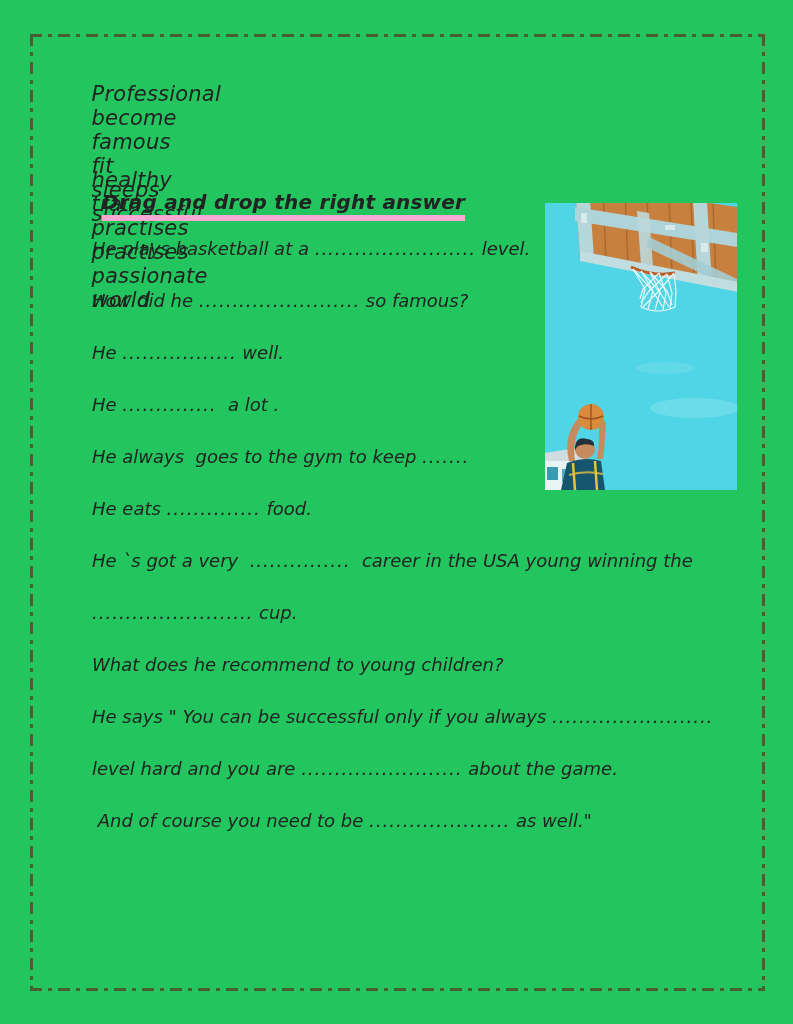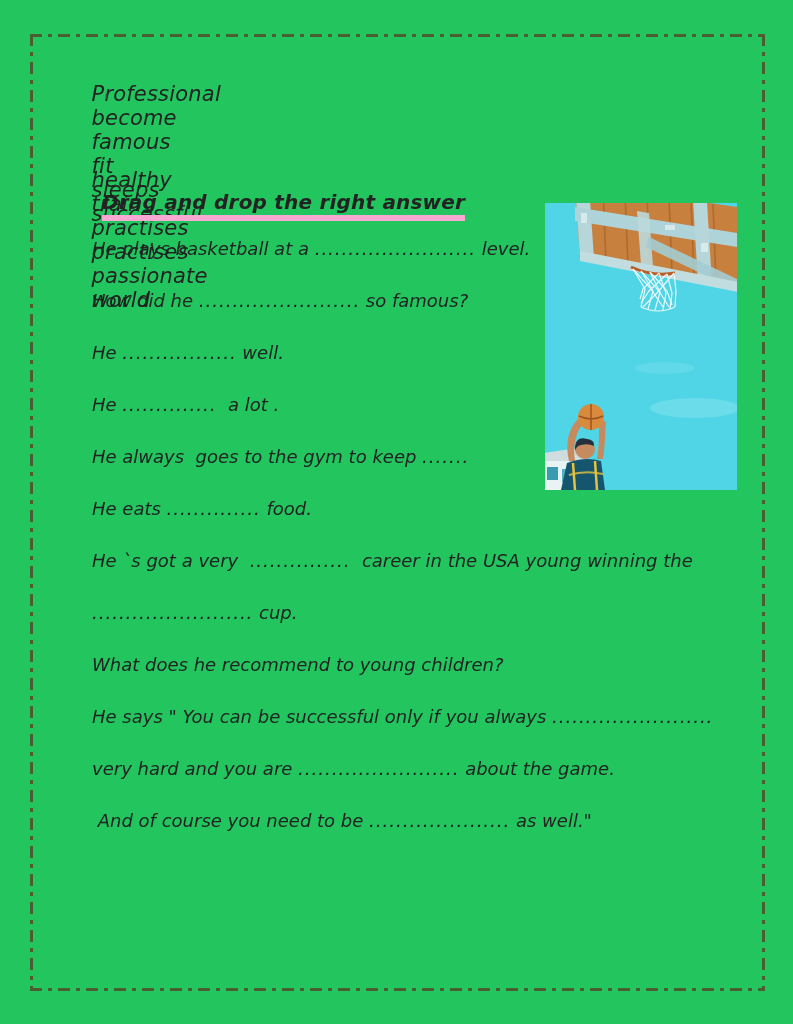--- a/index.html
+++ b/index.html
@@ -105,21 +105,21 @@
     <div class="line">
       <span></span><span class="blank">........................</span><span> cup.</span>
     </div>
     <div class="line">
       <span>What does he recommend to young children?</span><span class="blank"></span><span></span>
     </div>
     <div class="line">
       <span>He says " You can be successful only if you always </span><span class="blank">........................</span><span></span>
     </div>
     <div class="line">
-      <span>very hard and you are </span><span class="blank">........................</span><span> about the game.</span>
+      <span>level hard and you are </span><span class="blank">........................</span><span> about the game.</span>
     </div>
     <div class="line">
       <span> And of course you need to be </span><span class="blank">.....................</span><span> as well."</span>
     </div>
   </div>
 
   <div class="photo">
     <svg width="192" height="287" viewBox="0 0 192 287" xmlns="http://www.w3.org/2000/svg">
 
       <rect x="0" y="0" width="192" height="287" fill="#50d5e6"></rect>

